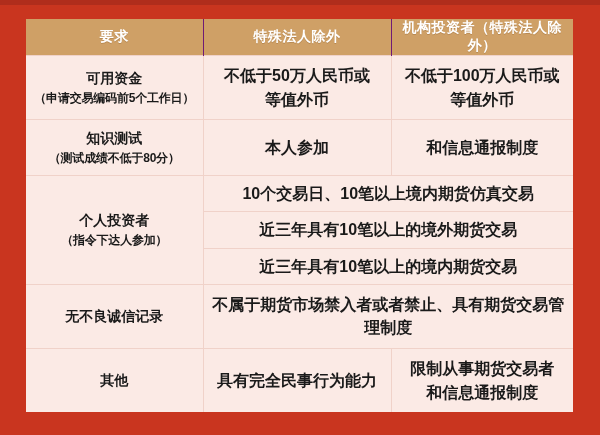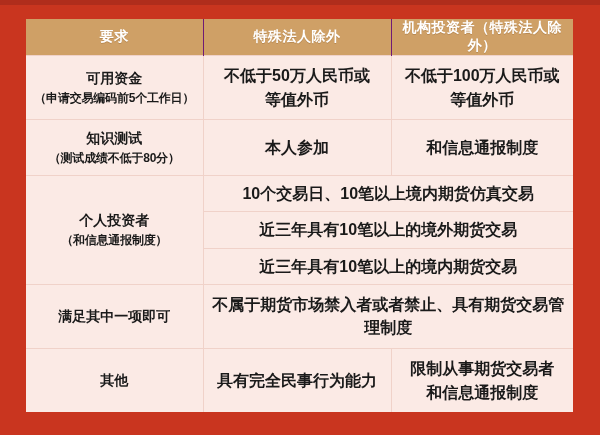--- a/index.html
+++ b/index.html
@@ -118,33 +118,33 @@
           <span class="line">知识测试</span>
           <span class="sub">（测试成绩不低于80分）</span>
         </td>
         <td class="cell">本人参加</td>
         <td class="cell">和信息通报制度</td>
       </tr>
 
       <tr>
         <td class="cell lead" rowspan="3">
           <span class="line">个人投资者</span>
-          <span class="sub">（和信息通报制度）</span>
+          <span class="sub">（指令下达人参加）</span>
         </td>
         <td class="cell" colspan="2">10个交易日、10笔以上境内期货仿真交易</td>
       </tr>
       <tr>
         <td class="cell" colspan="2">近三年具有10笔以上的境外期货交易</td>
       </tr>
       <tr>
         <td class="cell" colspan="2">近三年具有10笔以上的境内期货交易</td>
       </tr>
 
       <tr>
-        <td class="cell lead">满足其中一项即可</td>
+        <td class="cell lead">无不良诚信记录</td>
         <td class="cell" colspan="2">不属于期货市场禁入者或者禁止、具有期货交易管理制度</td>
       </tr>
 
       <tr>
         <td class="cell lead">其他</td>
         <td class="cell">具有完全民事行为能力</td>
         <td class="cell">
           <span class="line">限制从事期货交易者</span>
           <span class="line">和信息通报制度</span>
         </td>

